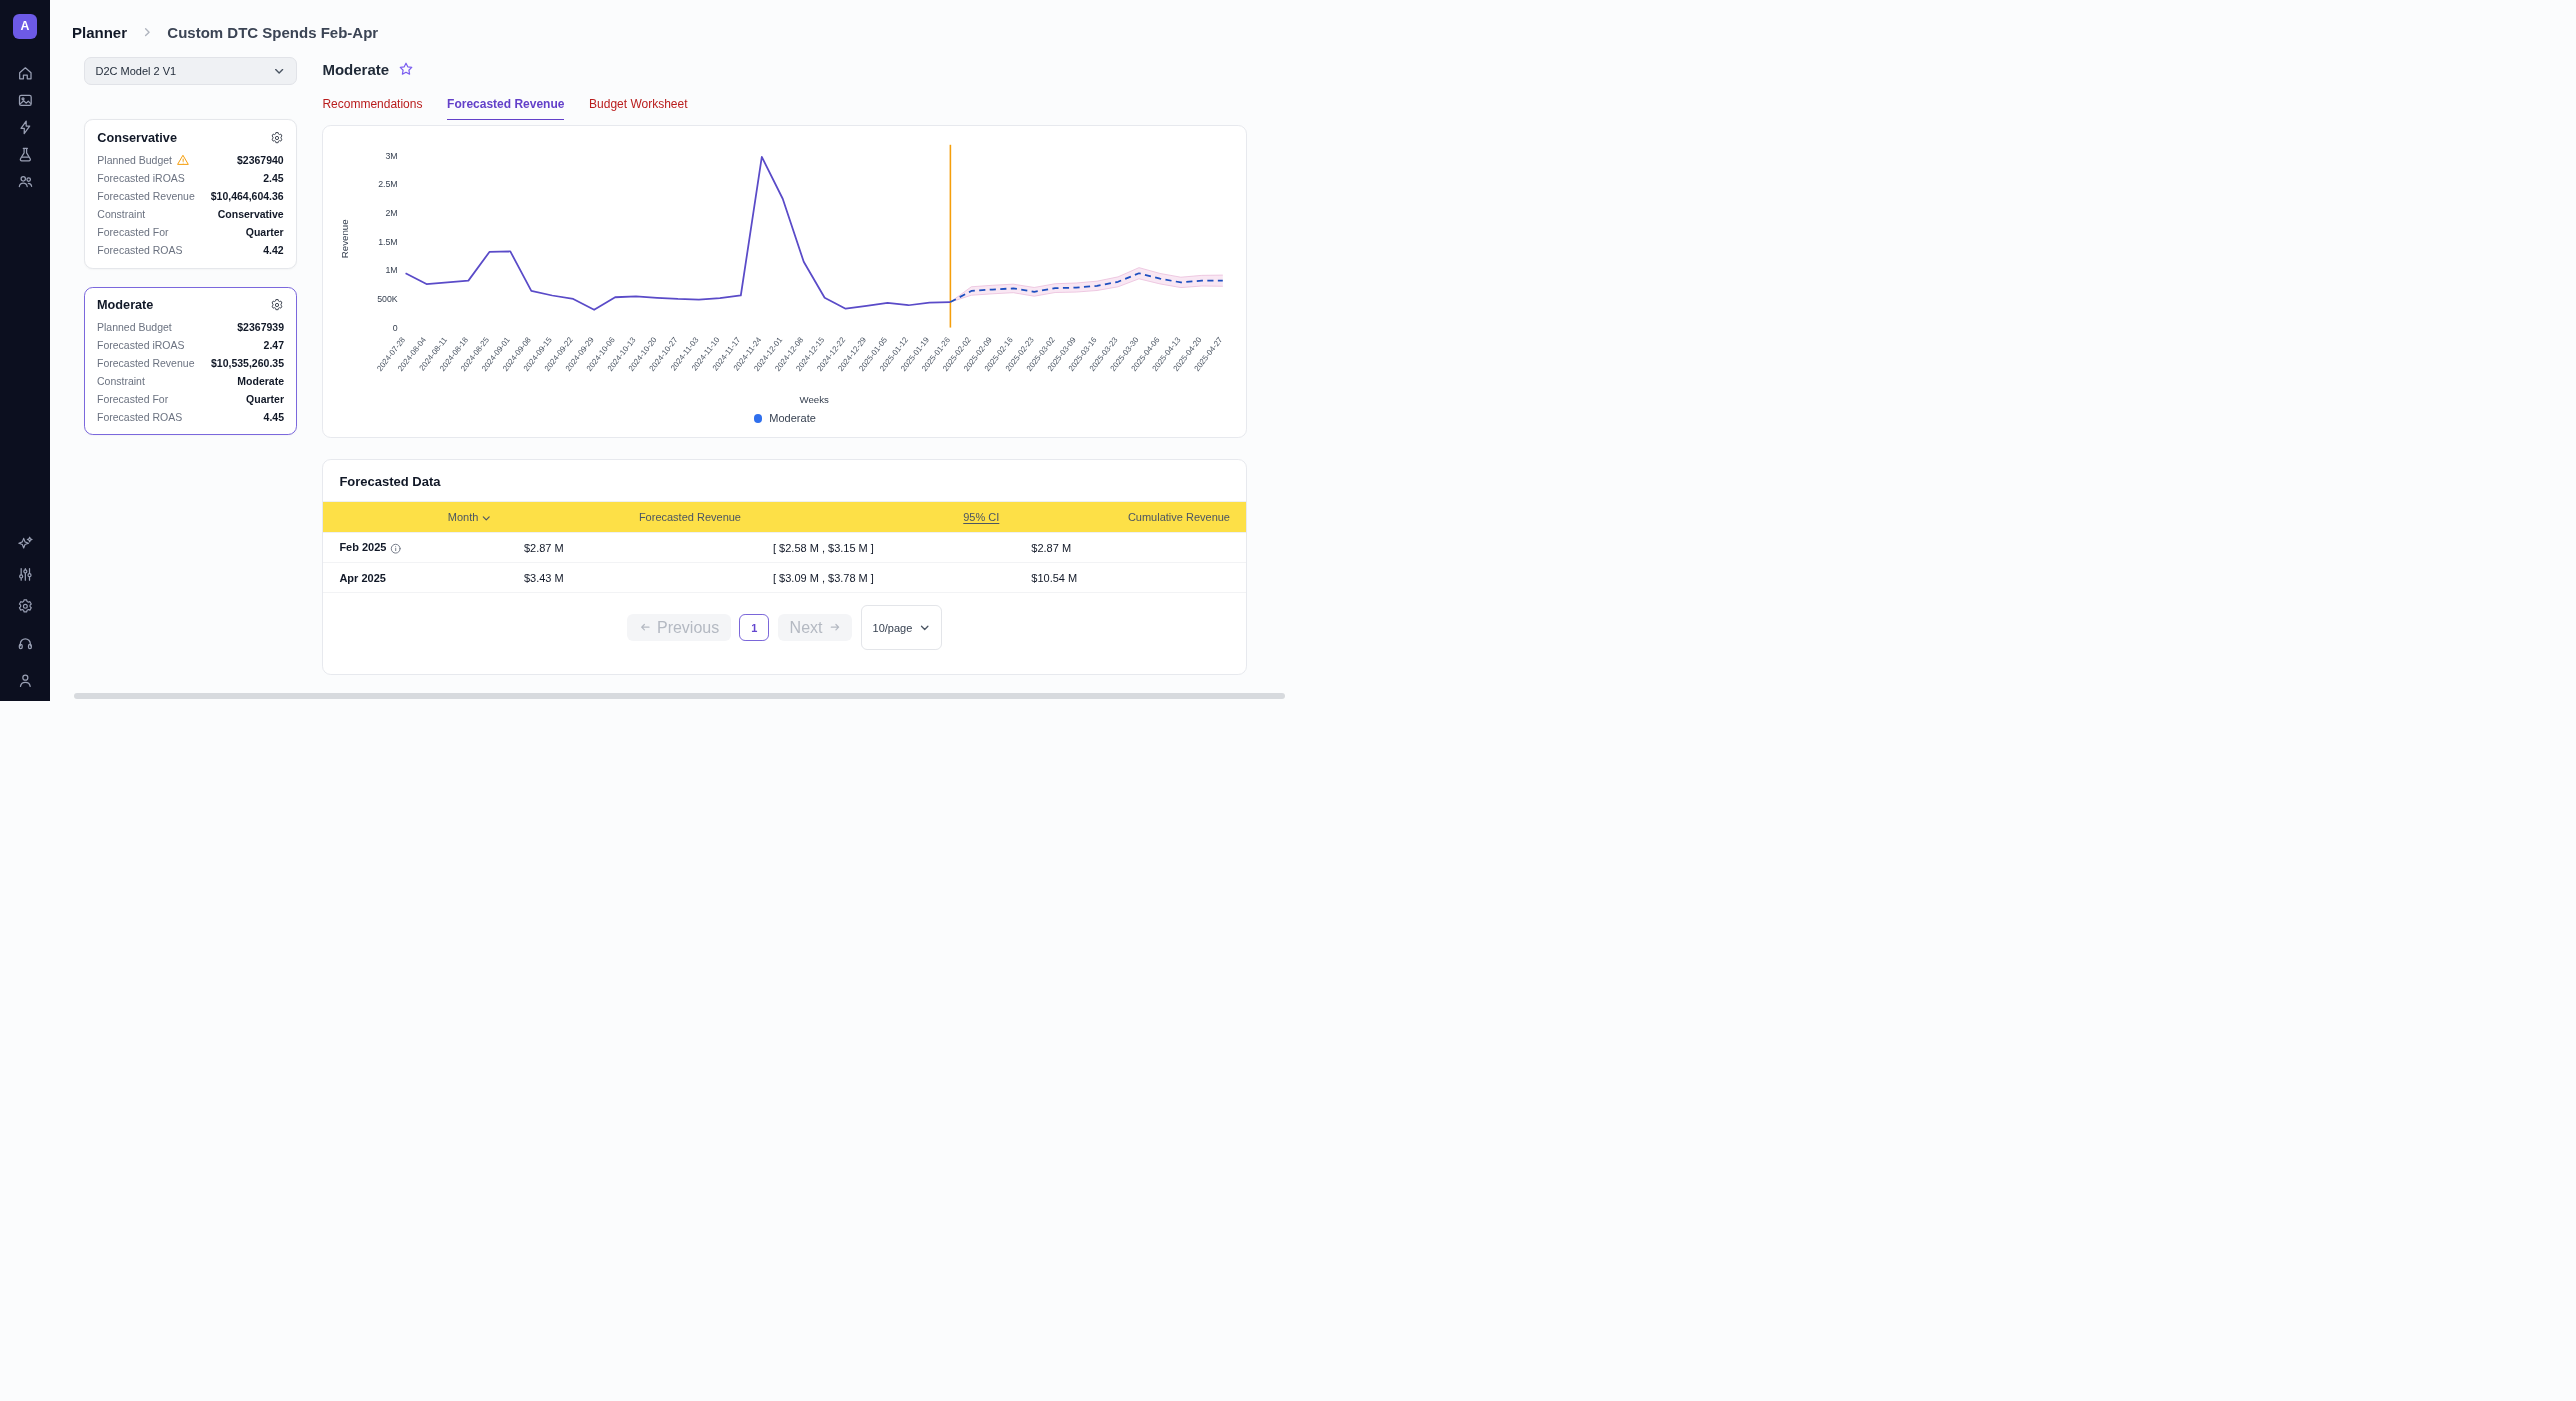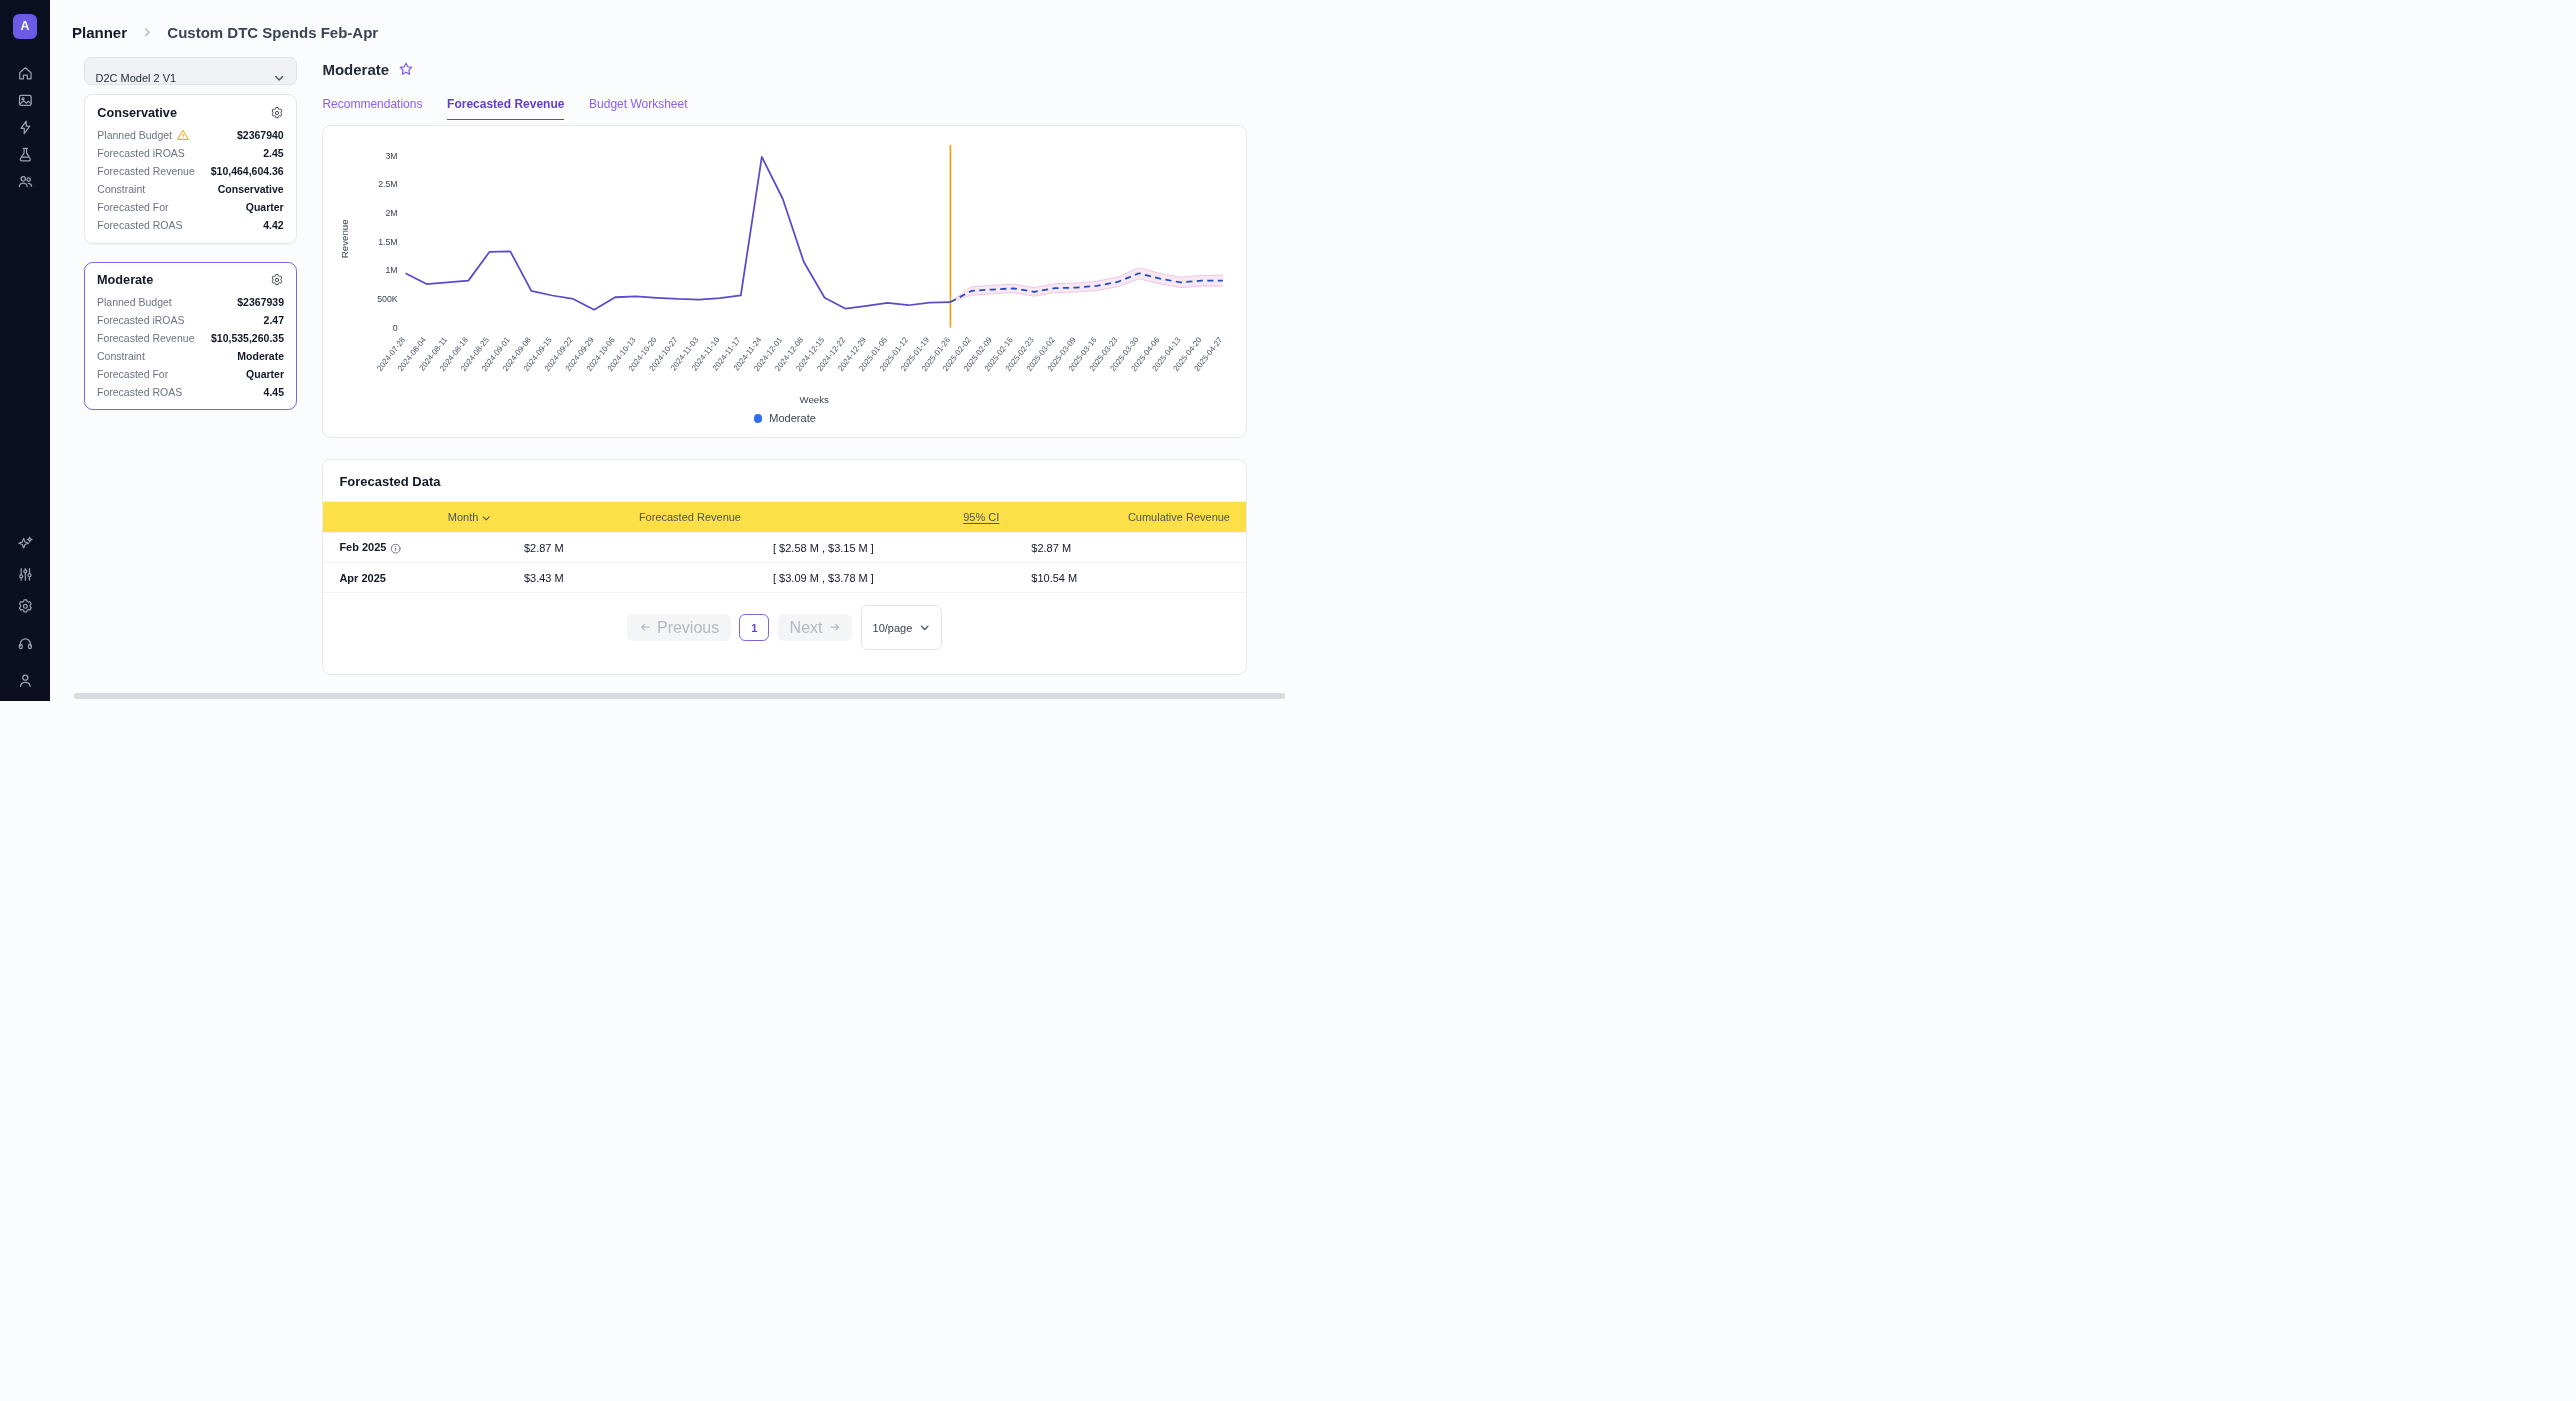--- a/index.html
+++ b/index.html
@@ -33,23 +33,23 @@
   .bc-root { font-size:15px; font-weight:700; color:#111827; cursor:pointer; }
   .bc-sep { display:flex; align-items:center; }
   .bc-current { font-size:15px; font-weight:700; color:#3b4454; }
 
   
   .content { display:flex; gap:25.4px; padding:0 41px 0 34px; align-items:flex-start; }
   .left-col { width:213px; flex:none; }
   .right-col { flex:1; min-width:0; }
 
   .model-select {
-    display:flex; align-items:flex-end; justify-content:space-between;
+    display:flex; align-items:center; justify-content:space-between;
     background:#eff1f4; border:0.9px solid #e1e3e8; border-radius:7px;
-    height:28px; padding:0 10.5px; font-size:11px; color:#1f2937; margin-bottom:9px; cursor:pointer;
+    height:28px; padding:0 10.5px; font-size:11px; color:#1f2937; margin-bottom:34px; cursor:pointer;
   }
   .model-select .chev { color:#4b5563; display:flex; }
 
   .scard {
     background:#fff; border:0.9px solid #e5e7eb; border-radius:8.8px;
     padding:10.5px 12.3px 8.8px; margin-bottom:18.4px; box-shadow:0 0.9px 1.8px rgba(16,24,40,.03); cursor:pointer;
   }
   .scard.selected { border:1.3px solid #7b68dd; padding:10px 12px 8.3px; }
   .sc-head { display:flex; justify-content:space-between; align-items:center; margin-bottom:6.1px; }
   .sc-title { font-size:12.7px; font-weight:700; color:#111827; }
@@ -57,21 +57,21 @@
   .sc-row { display:flex; justify-content:space-between; align-items:center; padding:3px 0; font-size:10.5px; }
   .sc-label { color:#6b7280; display:flex; align-items:center; gap:5.3px; }
   .sc-label svg { width:12.3px; height:12.3px; }
   .sc-value { color:#111827; font-weight:600; }
 
   .scenario-title-row { display:flex; align-items:center; gap:8.8px; margin-top:3.5px; }
   .scenario-title-row h2 { margin:0; font-size:15px; font-weight:700; color:#1f2937; }
   .fav-star { color:#7a5cf0; display:flex; cursor:pointer; } .fav-star svg { width:16px; height:16px; }
 
   .tabs { display:flex; gap:24.6px; margin-top:19px; }
-  .tab { font-size:12px; color:#8b5cf6; padding-bottom:8px; cursor:pointer; border-bottom:1.8px solid transparent; }
+  .tab { font-size:12px; color:#b91c1c; padding-bottom:8px; cursor:pointer; border-bottom:1.8px solid transparent; }
   .tab.active { color:#6340c9; font-weight:700; border-bottom-color:#6340c9; }
 
   .card { background:#fff; border:0.9px solid #e7e9ee; border-radius:8.8px; }
   .chart-card { margin-top:5.3px; padding:10.5px 14px 5.3px; }
   #chart { width:100%; height:auto; display:block; }
   .ytick { font-size:10px; fill:#374151; font-family:"Liberation Sans",sans-serif; }
   .xtick { font-size:9px; fill:#4b5563; font-family:"Liberation Sans",sans-serif; }
   .axis-title { font-size:11px; fill:#374151; font-family:"Liberation Sans",sans-serif; }
   .legend { display:flex; justify-content:center; align-items:center; gap:7px; padding:1.8px 0 7px; font-size:11px; color:#374151; }
   .dot { width:8.8px; height:8.8px; border-radius:50%; display:inline-block; }

